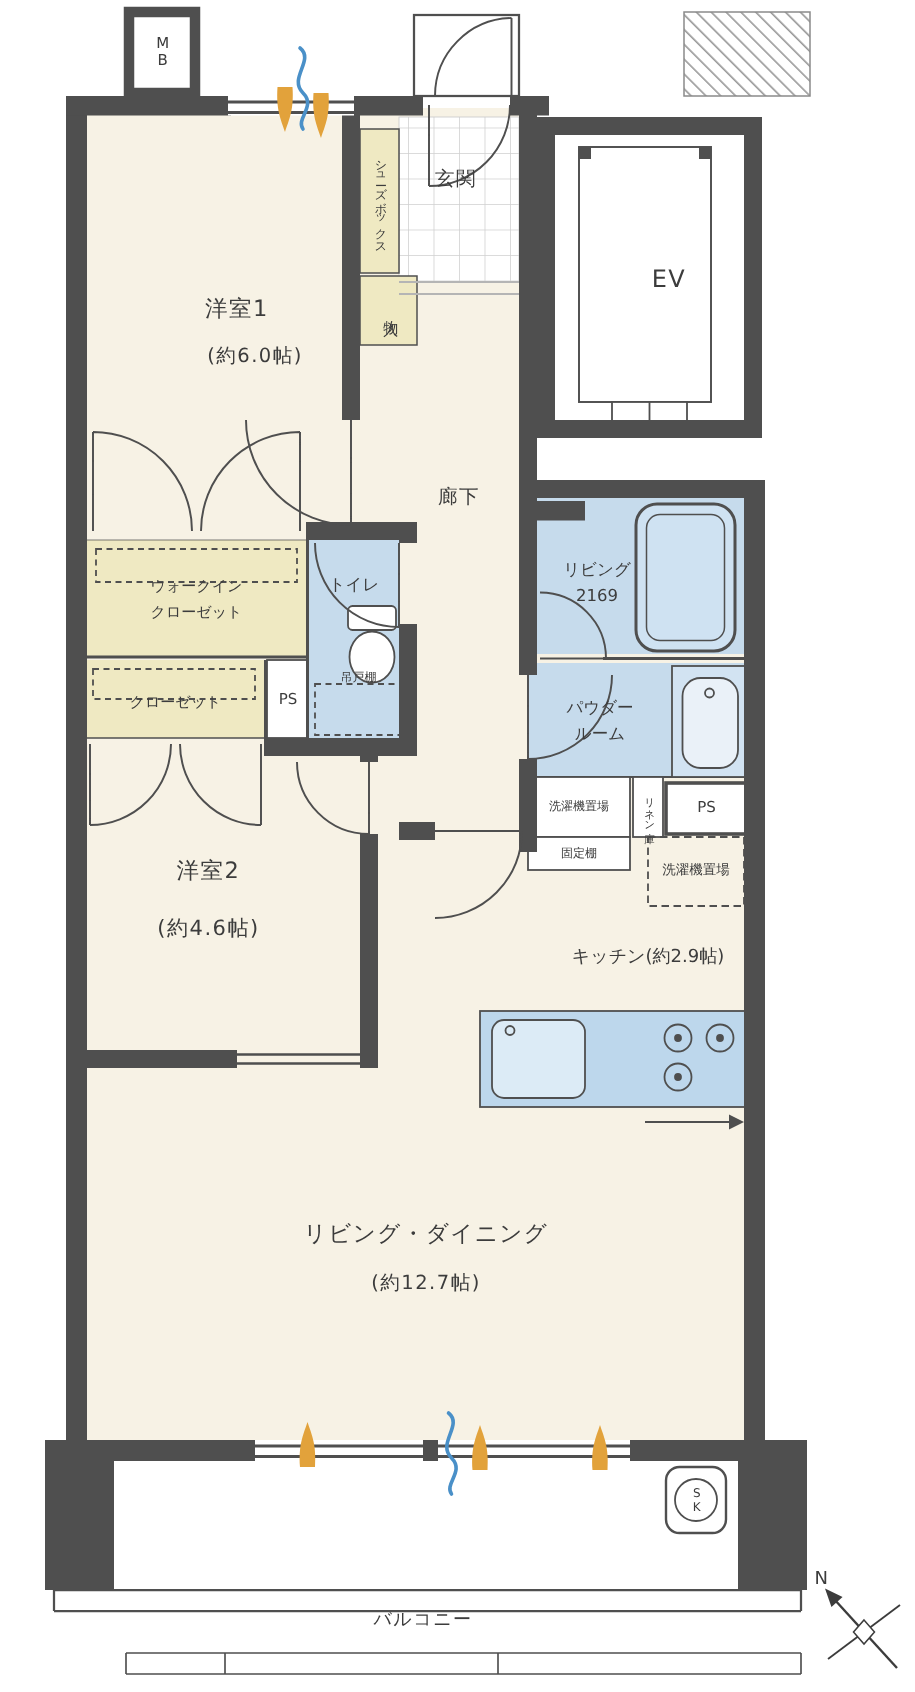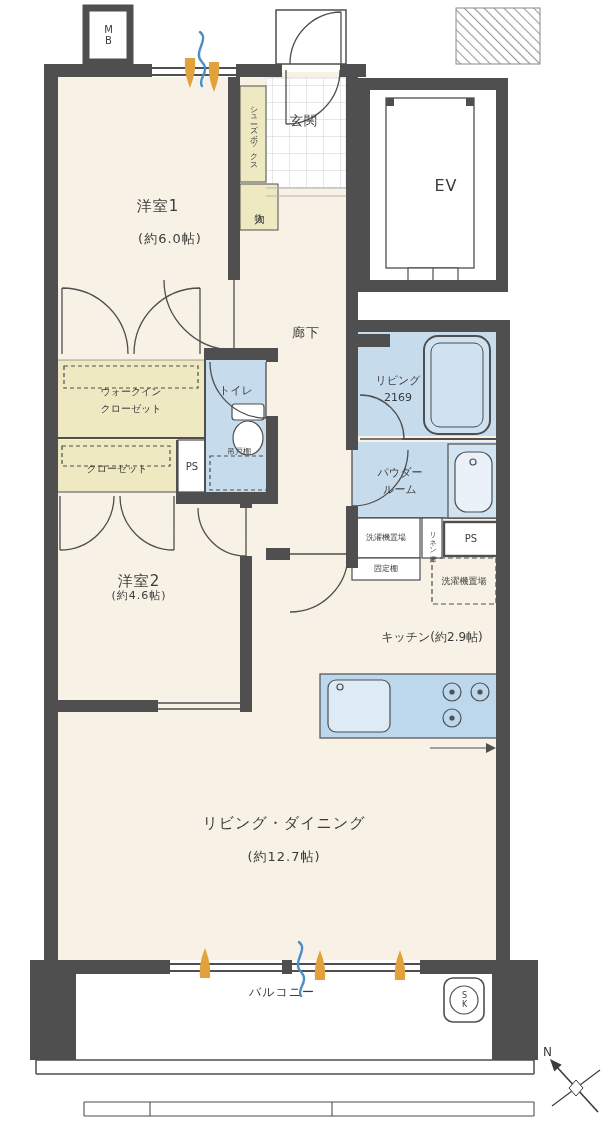--- a/index.html
+++ b/index.html
@@ -221,20 +221,20 @@
 <div class="lbl sm" style="left:398px;top:397px;font-size:11px">2169</div>
 <div class="lbl sm" style="left:400px;top:472px;font-size:11px">パウダー</div>
 <div class="lbl sm" style="left:400px;top:489px;font-size:11px">ルーム</div>
 <div class="lbl sm" style="left:386px;top:538px;font-size:8px">洗濯機置場</div>
 <div class="lbl sm" style="left:386px;top:569px;font-size:8px">固定棚</div>
 <div class="lbl vert" style="left:432px;top:538px;font-size:7px">リネン庫</div>
 <div class="lbl sm" style="left:471px;top:539px;font-size:10px">PS</div>
 <div class="lbl sm" style="left:464px;top:581px;font-size:9px">洗濯機置場</div>
 <div class="lbl sm" style="left:432px;top:637px;font-size:12px">キッチン(約2.9帖)</div>
 <div class="lbl" style="left:139px;top:581px;font-size:15px">洋室2</div>
-<div class="lbl" style="left:139px;top:595px;font-size:11px">(約4.6帖)</div>
+<div class="lbl" style="left:139px;top:619px;font-size:14px">(約4.6帖)</div>
 <div class="lbl" style="left:284px;top:823px;font-size:15px">リビング・ダイニング</div>
 <div class="lbl" style="left:284px;top:856px;font-size:13px">(約12.7帖)</div>
-<div class="lbl" style="left:282px;top:992px;font-size:12px">バルコニー</div>
+<div class="lbl" style="left:282px;top:1079px;font-size:12px">バルコニー</div>
 <div class="lbl vert" style="left:464px;top:1000px;font-size:8px">SK</div>
 <div class="lbl" style="left:548px;top:1052px;font-size:12px">N</div>
 
 </div>
 
 </body></html>

